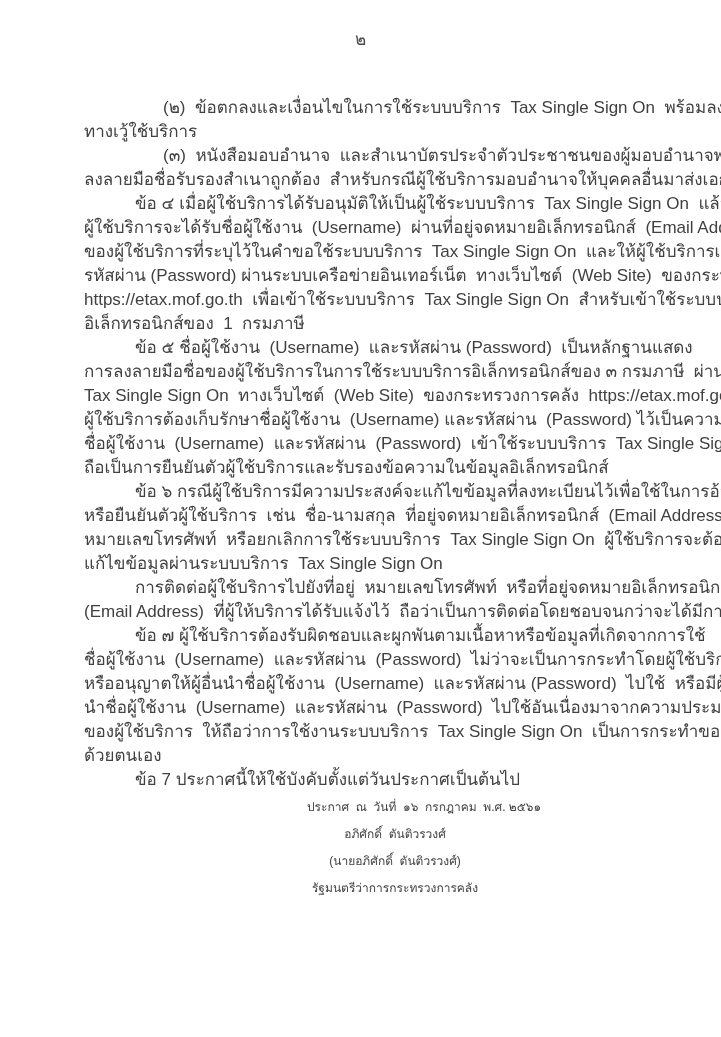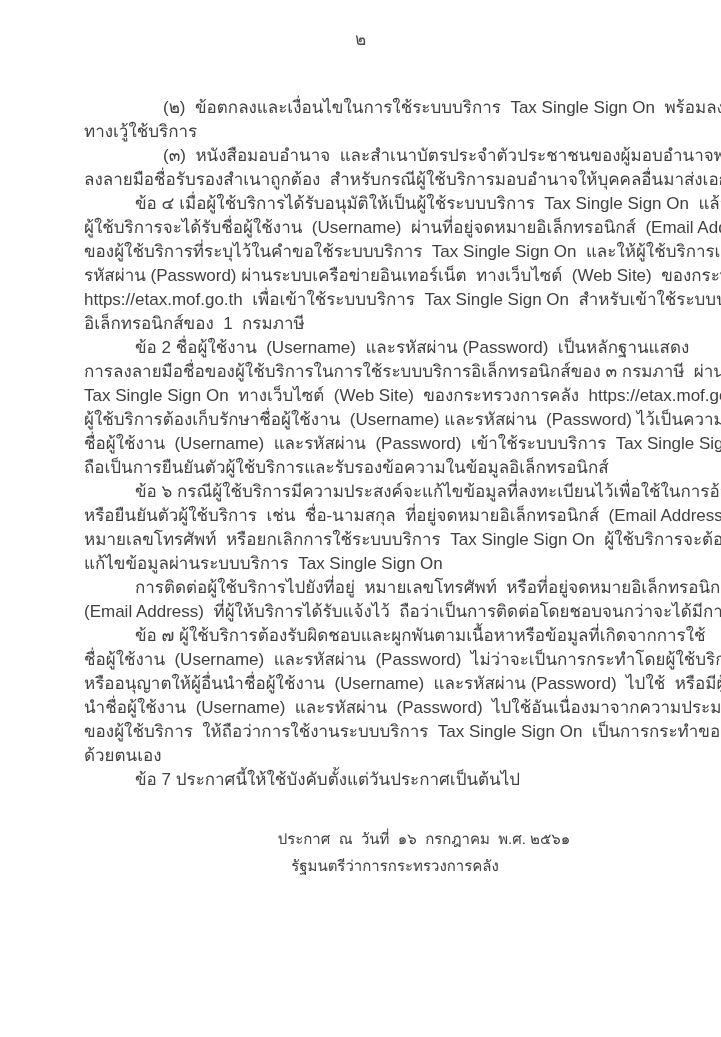--- a/index.html
+++ b/index.html
@@ -35,25 +35,25 @@
   }
   .doc-line {
     height: 24px;
     line-height: 24px;
     white-space: pre;
   }
   .indent-item { padding-left: 79px; }
   .indent-para { padding-left: 51px; }
   .signature {
     position: absolute;
-    top: 825px;
+    top: 794px;
     left: 195px;
     width: 400px;
     text-align: center;
-    font-size: 15px;
+    font-size: 12px;
   }
   .sig-line {
     height: 27px;
     line-height: 27px;
     white-space: pre;
   }
   .sig-date { padding-left: 58px; }
 </style>
 </head>
 <body>
@@ -65,21 +65,21 @@
       <div class="doc-line indent-item">(๒)  ข้อตกลงและเงื่อนไขในการใช้ระบบบริการ  Tax Single Sign On  พร้อมลงลายมือชื่อ</div>
       <div class="doc-line">ทางเวู้ใช้บริการ</div>
       <div class="doc-line indent-item">(๓)  หนังสือมอบอำนาจ  และสำเนาบัตรประจำตัวประชาชนของผู้มอบอำนาจพร้อม</div>
       <div class="doc-line">ลงลายมือชื่อรับรองสำเนาถูกต้อง  สำหรับกรณีผู้ใช้บริการมอบอำนาจให้บุคคลอื่นมาส่งเอกสารหลักฐานแทน</div>
       <div class="doc-line indent-para">ข้อ ๔ เมื่อผู้ใช้บริการได้รับอนุมัติให้เป็นผู้ใช้ระบบบริการ  Tax Single Sign On  แล้ว</div>
       <div class="doc-line">ผู้ใช้บริการจะได้รับชื่อผู้ใช้งาน  (Username)  ผ่านที่อยู่จดหมายอิเล็กทรอนิกส์  (Email Address)</div>
       <div class="doc-line">ของผู้ใช้บริการที่ระบุไว้ในคำขอใช้ระบบบริการ  Tax Single Sign On  และให้ผู้ใช้บริการเป็นผู้กำหนด</div>
       <div class="doc-line">รหัสผ่าน (Password) ผ่านระบบเครือข่ายอินเทอร์เน็ต  ทางเว็บไซต์  (Web Site)  ของกระทรวงการคลัง</div>
       <div class="doc-line">https://etax.mof.go.th  เพื่อเข้าใช้ระบบบริการ  Tax Single Sign On  สำหรับเข้าใช้ระบบบริการ</div>
       <div class="doc-line">อิเล็กทรอนิกส์ของ  1  กรมภาษี</div>
-      <div class="doc-line indent-para">ข้อ 2 ชื่อผู้ใช้งาน  (Username)  และรหัสผ่าน (Password)  เป็นหลักฐานแสดง</div>
+      <div class="doc-line indent-para">ข้อ ๕ ชื่อผู้ใช้งาน  (Username)  และรหัสผ่าน (Password)  เป็นหลักฐานแสดง</div>
       <div class="doc-line">การลงลายมือชื่อของผู้ใช้บริการในการใช้ระบบบริการอิเล็กทรอนิกส์ของ ๓ กรมภาษี  ผ่านระบบบริการ</div>
       <div class="doc-line">Tax Single Sign On  ทางเว็บไซต์  (Web Site)  ของกระทรวงการคลัง  https://etax.mof.go.th</div>
       <div class="doc-line">ผู้ใช้บริการต้องเก็บรักษาชื่อผู้ใช้งาน  (Username) และรหัสผ่าน  (Password) ไว้เป็นความลับ  การระบุ</div>
       <div class="doc-line">ชื่อผู้ใช้งาน  (Username)  และรหัสผ่าน  (Password)  เข้าใช้ระบบบริการ  Tax Single Sign On</div>
       <div class="doc-line">ถือเป็นการยืนยันตัวผู้ใช้บริการและรับรองข้อความในข้อมูลอิเล็กทรอนิกส์</div>
       <div class="doc-line indent-para">ข้อ ๖ กรณีผู้ใช้บริการมีความประสงค์จะแก้ไขข้อมูลที่ลงทะเบียนไว้เพื่อใช้ในการอ้างอิง</div>
       <div class="doc-line">หรือยืนยันตัวผู้ใช้บริการ  เช่น  ชื่อ-นามสกุล  ที่อยู่จดหมายอิเล็กทรอนิกส์  (Email Address)</div>
       <div class="doc-line">หมายเลขโทรศัพท์  หรือยกเลิกการใช้ระบบบริการ  Tax Single Sign On  ผู้ใช้บริการจะต้องยื่นคำขอ</div>
       <div class="doc-line">แก้ไขข้อมูลผ่านระบบบริการ  Tax Single Sign On</div>
       <div class="doc-line indent-para">การติดต่อผู้ใช้บริการไปยังที่อยู่  หมายเลขโทรศัพท์  หรือที่อยู่จดหมายอิเล็กทรอนิกส์</div>
@@ -88,15 +88,17 @@
       <div class="doc-line">ชื่อผู้ใช้งาน  (Username)  และรหัสผ่าน  (Password)  ไม่ว่าจะเป็นการกระทำโดยผู้ใช้บริการเอง</div>
       <div class="doc-line">หรืออนุญาตให้ผู้อื่นนำชื่อผู้ใช้งาน  (Username)  และรหัสผ่าน (Password)  ไปใช้  หรือมีผู้อื่นแอบอ้าง</div>
       <div class="doc-line">นำชื่อผู้ใช้งาน  (Username)  และรหัสผ่าน  (Password)  ไปใช้อันเนื่องมาจากความประมาทเลินเล่อ</div>
       <div class="doc-line">ของผู้ใช้บริการ  ให้ถือว่าการใช้งานระบบบริการ  Tax Single Sign On  เป็นการกระทำของผู้ใช้บริการ</div>
       <div class="doc-line">ด้วยตนเอง</div>
       <div class="doc-line indent-para">ข้อ 7 ประกาศนี้ให้ใช้บังคับตั้งแต่วันประกาศเป็นต้นไป</div>
     </div>
 
   <div class="signature">
     <div class="sig-line sig-date">ประกาศ  ณ  วันที่  ๑๖  กรกฎาคม  พ.ศ. ๒๕๖๑</div>
+    <div class="sig-line">อภิศักดิ์  ตันติวรวงศ์</div>
+    <div class="sig-line">(นายอภิศักดิ์  ตันติวรวงศ์)</div>
     <div class="sig-line">รัฐมนตรีว่าการกระทรวงการคลัง</div>
   </div>
 </div>
 
 </body></html>

